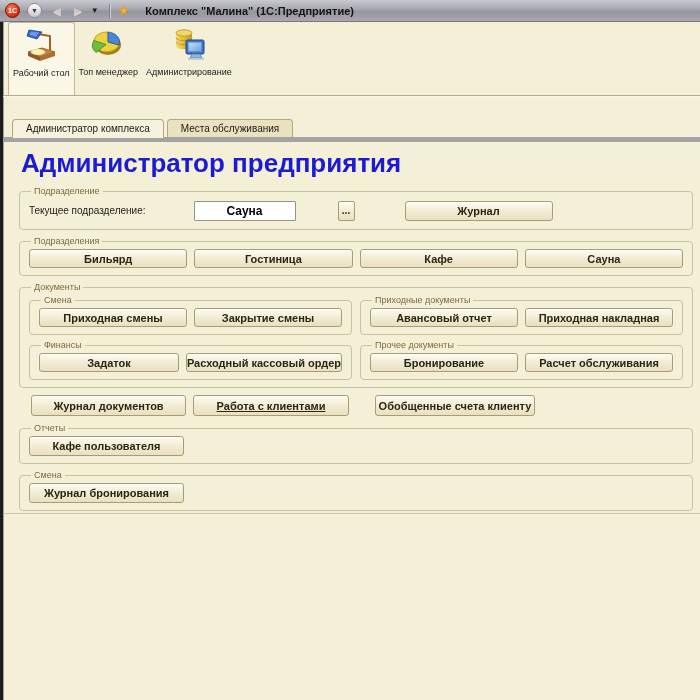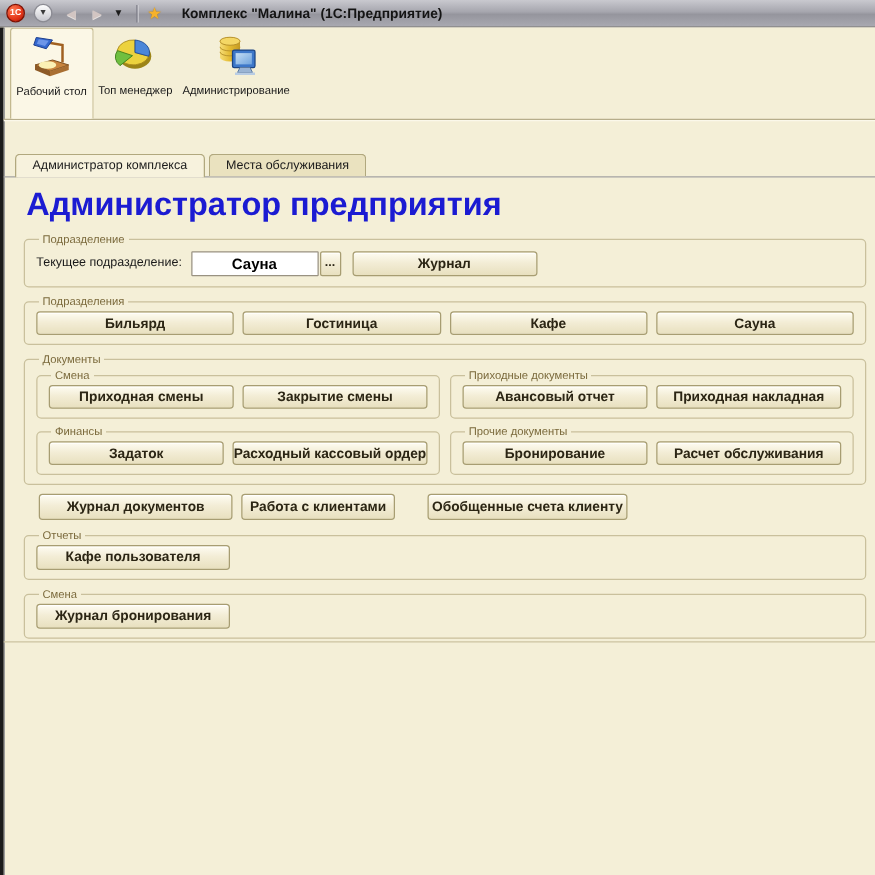--- a/index.html
+++ b/index.html
@@ -64,21 +64,21 @@
   }
   .tool-icon { width:36px; height:36px; margin-bottom:4px; flex:none; }
   .tool-label { max-width:62px; }
   .tool-item.wide .tool-label { max-width:none; white-space:nowrap; }
 
   
   .tabstrip {
     position:absolute; top:100px; left:0; right:0; height:20px;
     padding-left:9px;
     display:flex; align-items:flex-end;
-    border-bottom:1px solid #a3a3a3;
+    border-bottom:5px solid #a3a3a3;
   }
   .tab {
     font-size:10px; color:#1a1a1a;
     padding:3px 13px 3px; margin-right:3px;
     background:#eae2bf;
     border:1px solid #b1a87e; border-bottom:none;
     border-radius:4px 4px 0 0;
     position:relative; white-space:nowrap; cursor:default;
   }
   .tab.active {
@@ -107,42 +107,42 @@
   }
   .btn {
     background:linear-gradient(#fefcf2,#f3edd6 45%,#e8e0bf);
     border:1px solid #a79d72; border-radius:3px;
     box-shadow:inset 0 1px 0 #ffffff;
     font-family:"Liberation Sans", sans-serif;
     font-weight:bold; font-size:11px; color:#2b2514;
     display:flex; align-items:center; justify-content:center;
     white-space:nowrap; cursor:default;
   }
-  .division-row { display:flex; align-items:center; height:23px; }
+  .division-row { display:flex; align-items:center; height:23px;gap:41px; }
   .field-label { font-size:10px; color:#1a1a1a; margin-right:7px; white-space:nowrap; }
   .division-input {
     width:102px; height:20px; background:#fff;
     border:1px solid #999282; border-radius:1px;
     text-align:center; font-weight:bold; font-size:12px; color:#000;
     font-family:"Liberation Sans", sans-serif;
   }
   .ellipsis-btn { width:17px; height:20px; font-size:10px; margin-left:1px; border-radius:2px; }
   .front-btn { width:148px; height:20px; margin-left:9px; }
 
   .btn-row { display:flex; gap:7px; }
   .btn-row .btn { flex:1; height:19px; }
 
   .doc-grid { display:flex; gap:8px; }
   .doc-col { flex:1; display:flex; flex-direction:column; gap:5px; }
   .doc-col fieldset.group { margin-bottom:0; }
 
   .actions-row { display:flex; margin:7px 0 7px 12px; }
   .actions-row .btn { height:21px; }
   .action-1 { width:155px; }
-  .action-2 { width:123px; margin-left:7px; }
+  .action-2 { width:156px; margin-left:7px;text-decoration:underline; }
   .action-3 { width:160px; margin-left:26px; }
 
   .single-btn { width:155px; height:20px; }
 </style>
 </head>
 <body>
 
 <div class="titlebar">
   <div class="app-btn">
     <span>1С</span>
@@ -264,21 +264,21 @@
 
         <div class="doc-col">
           <fieldset class="group">
             <legend>Приходные документы</legend>
             <div class="btn-row">
               <button class="btn">Авансовый отчет</button>
               <button class="btn">Приходная накладная</button>
             </div>
           </fieldset>
           <fieldset class="group">
-            <legend>Прочие документы</legend>
+            <legend>Прочее документы</legend>
             <div class="btn-row">
               <button class="btn">Бронирование</button>
               <button class="btn">Расчет обслуживания</button>
             </div>
           </fieldset>
         </div>
 
       </div>
     </fieldset>
 

